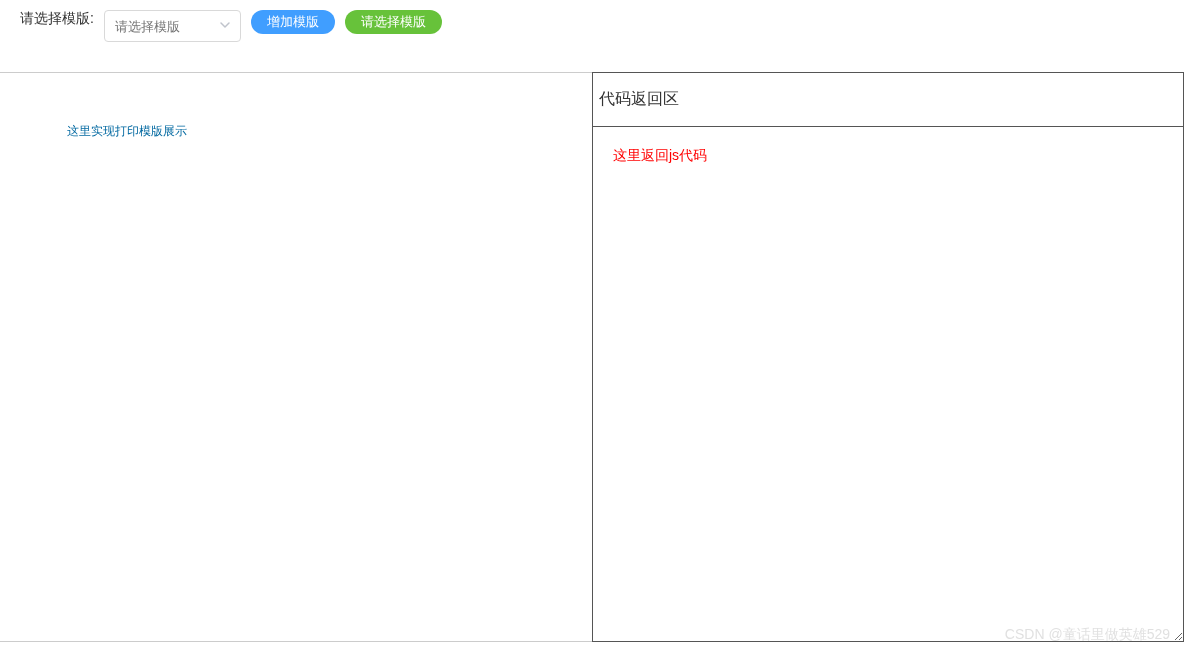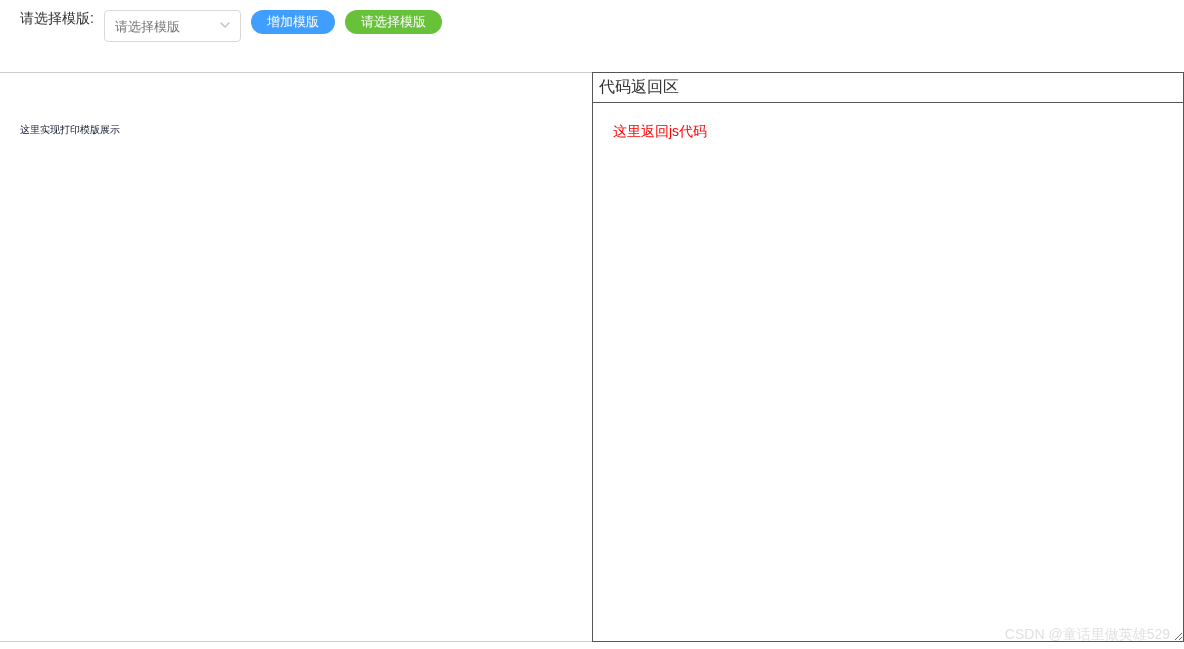--- a/index.html
+++ b/index.html
@@ -71,31 +71,32 @@
       margin-top: 20px;
       height: 570px;
     }
     .left-panel {
       width: 50%;
       border-top: 1px solid #ccc;
       border-bottom: 1px solid #ccc;
       padding: 50px 20px 20px 20px;
     }
     .left-panel-text {
-      color: #0f172a;
-      font-size: 10px;
+      color: #0369a1;
+      font-size: 12px;
+      margin-left: 47px;
     }
     .right-panel {
       width: 50%;
       display: flex;
       flex-direction: column;
     }
     .right-panel-header {
       border: 1px solid #555;
-      padding: 4px 6px;
+      padding: 16px 6px;
       font-size: 16px;
       color: #333;
       background: #fff;
     }
     .right-panel-body {
       flex: 1;
       border: 1px solid #555;
       border-top: none;
       position: relative;
       padding: 20px;

